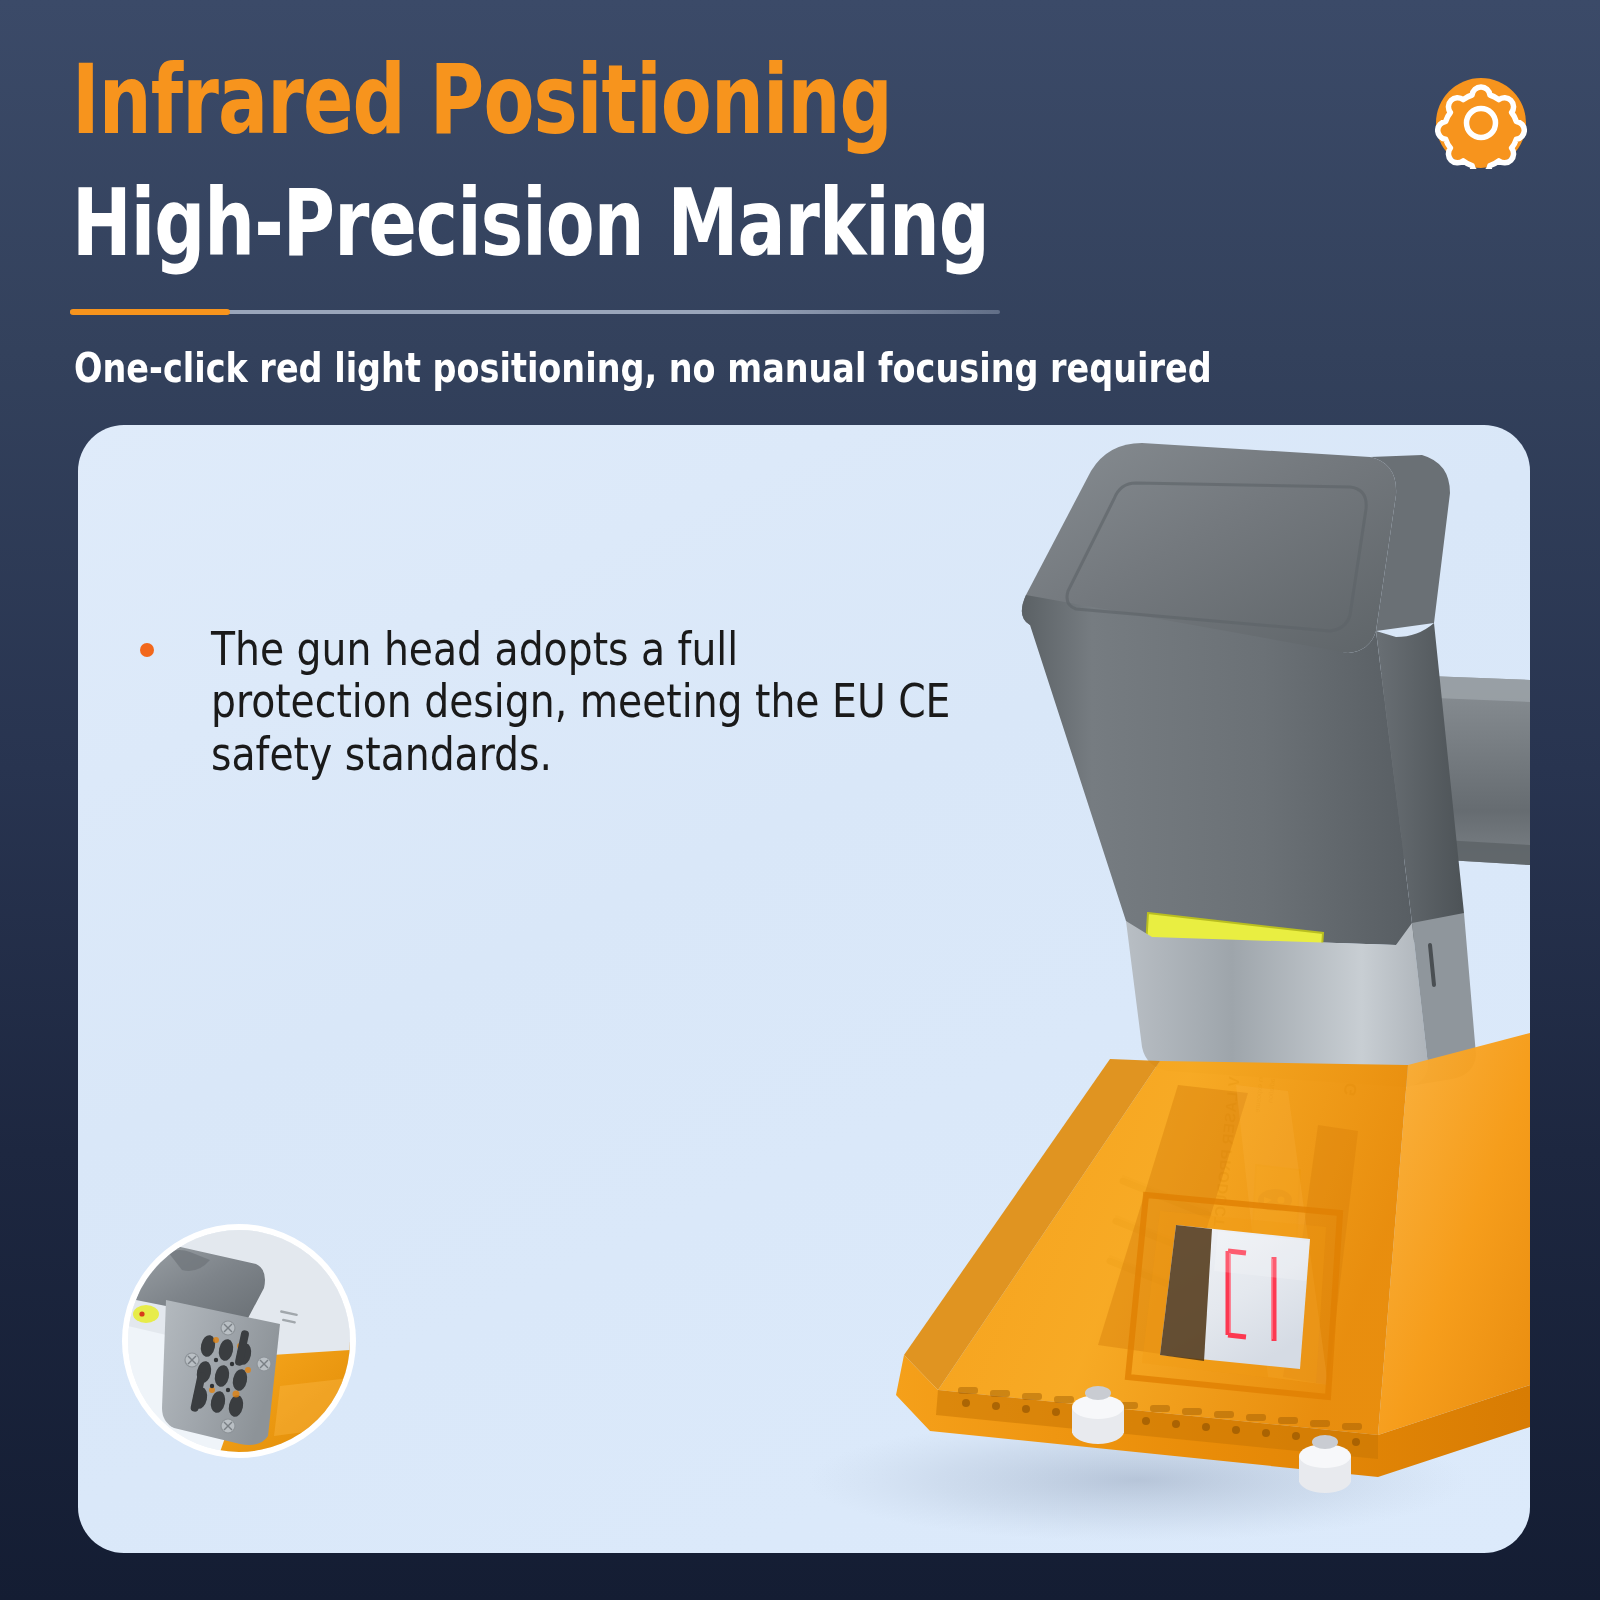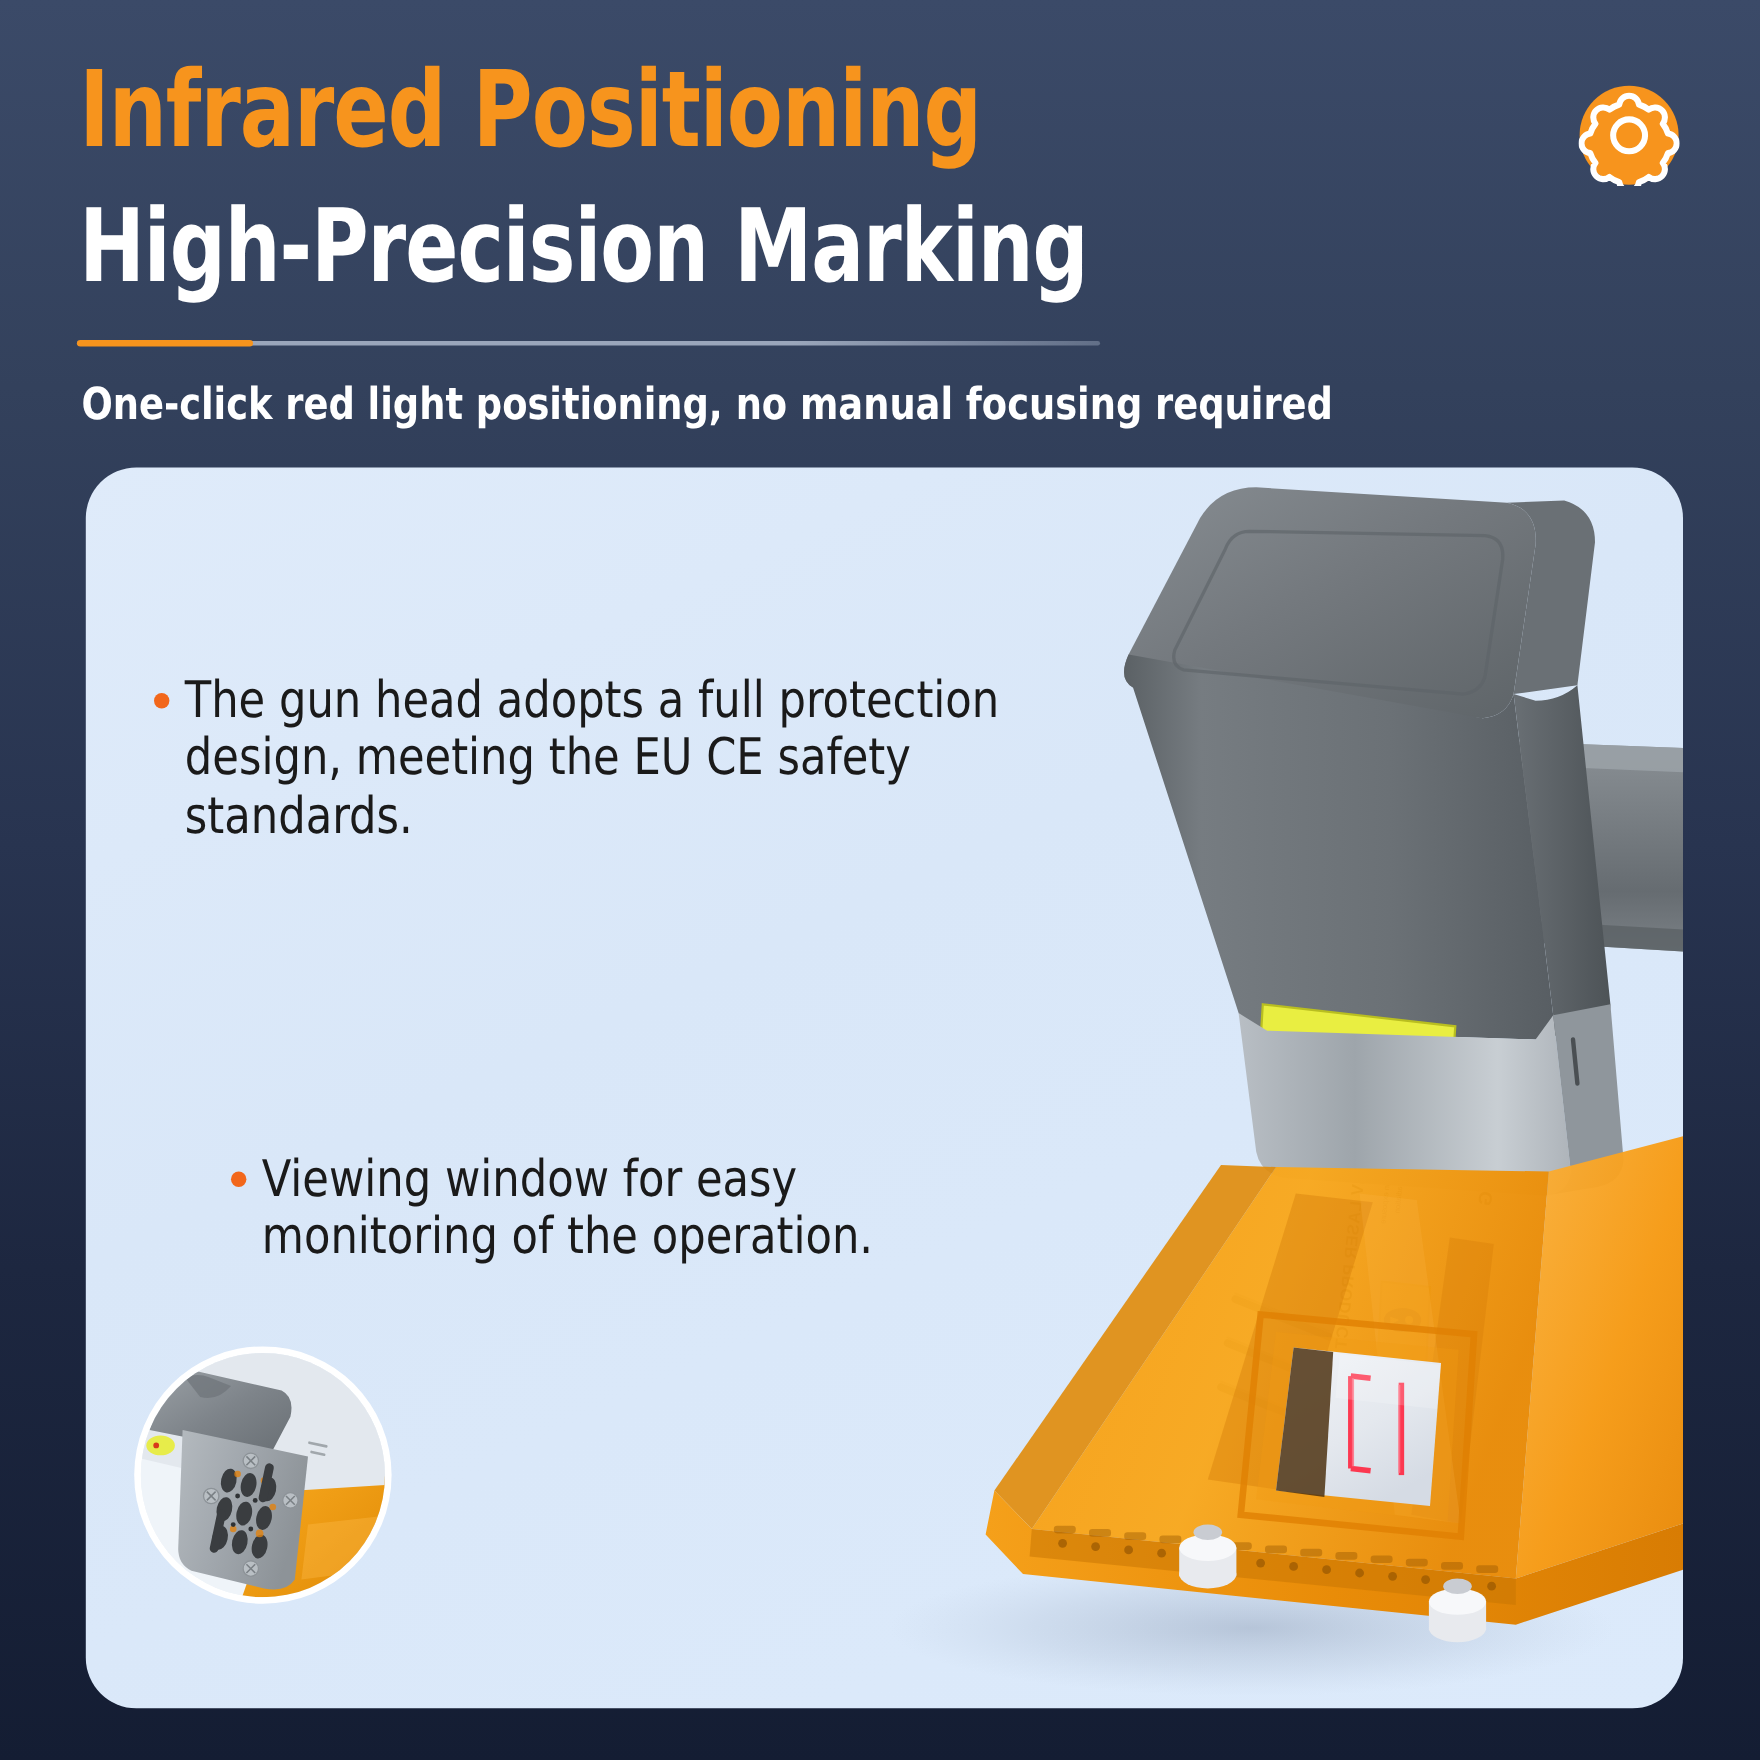--- a/index.html
+++ b/index.html
@@ -61,21 +61,21 @@
   .bullet .dot {
     width:14px; height:14px; border-radius:50%; background:#f2671b;
     flex:0 0 auto; margin-top:20px;
   }
   .bullet .txt {
     margin-left:14px;
     font-family:"Liberation Sans Narrow","DejaVu Sans Condensed","Liberation Sans",sans-serif;
     font-size:46px; line-height:1.14; color:#1a1a1a; letter-spacing:0px;
     transform:scaleX(.95); transform-origin:left top;
   }
-  #bullet-1 { left:62px;  top:185px; width:850px; }
+  #bullet-1 { left:62px;  top:198px; width:850px;gap:43px; }
   #bullet-2 { left:132px; top:620px; width:700px; }
   #bullet-3 { left:262px; top:855px; width:560px; }
 
   
   #inset {
     position:absolute; left:50px; top:805px; width:222px; height:222px;
     border-radius:50%; overflow:hidden;
     background:#eef3f8;
     box-shadow:0 0 0 6px #ffffff;
   }
@@ -363,24 +363,20 @@
         </g>
       </g>
     </svg>
   </div>
 
   <div class="bullet" id="bullet-1">
     <span class="dot"></span>
     <span class="txt">The gun head adopts a full protection design, meeting the EU CE safety standards.</span>
   </div>
 
-  <div class="bullet" id="bullet-2">
-    <span class="dot"></span>
-    <span class="txt">Viewing window for easy monitoring of the operation.</span>
-  </div>
 
 
   <div id="inset">
     <svg width="222" height="222" viewBox="0 0 222 222">
       <defs>
         <linearGradient id="iBody" x1="0" y1="0" x2="1" y2="1">
           <stop offset="0" stop-color="#9aa0a5"></stop>
           <stop offset=".5" stop-color="#7e848a"></stop>
           <stop offset="1" stop-color="#696f74"></stop>
         </linearGradient>

